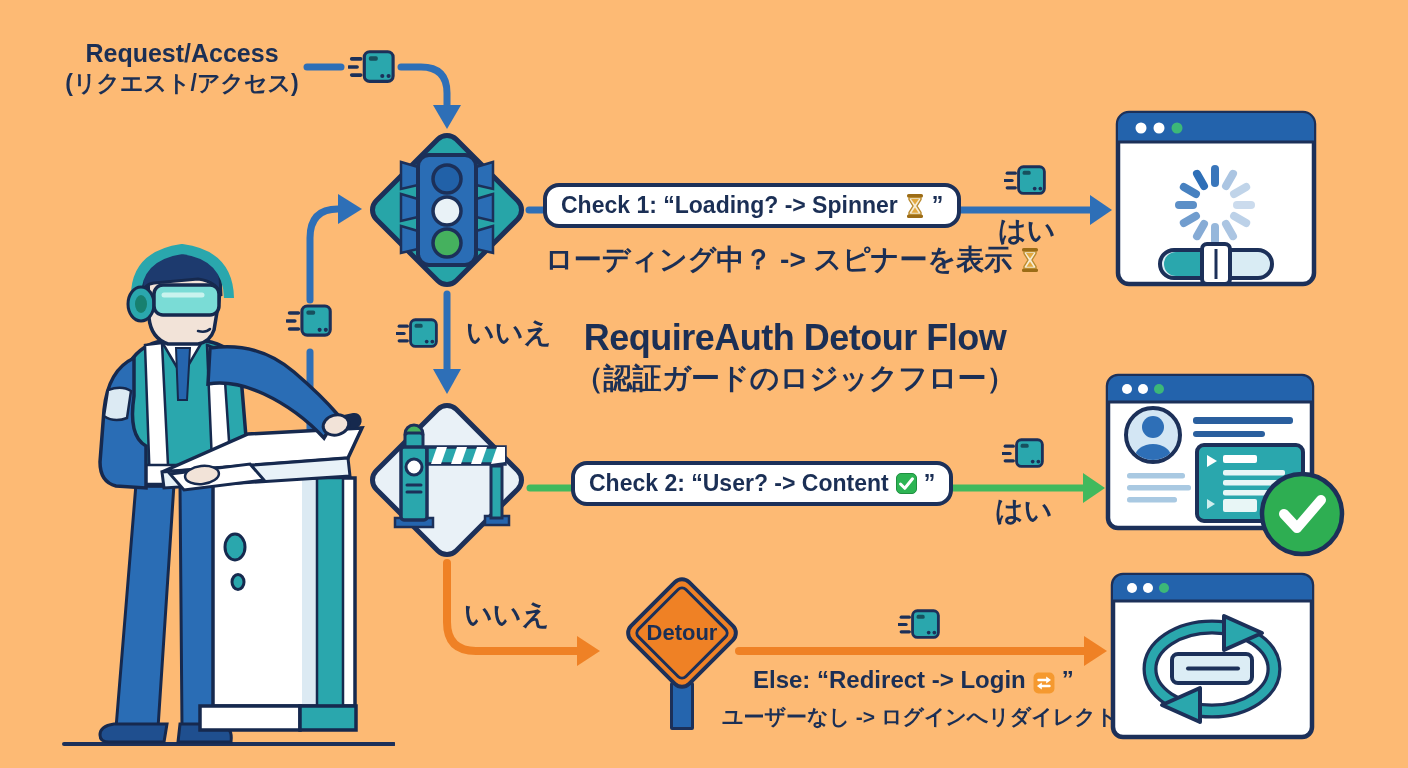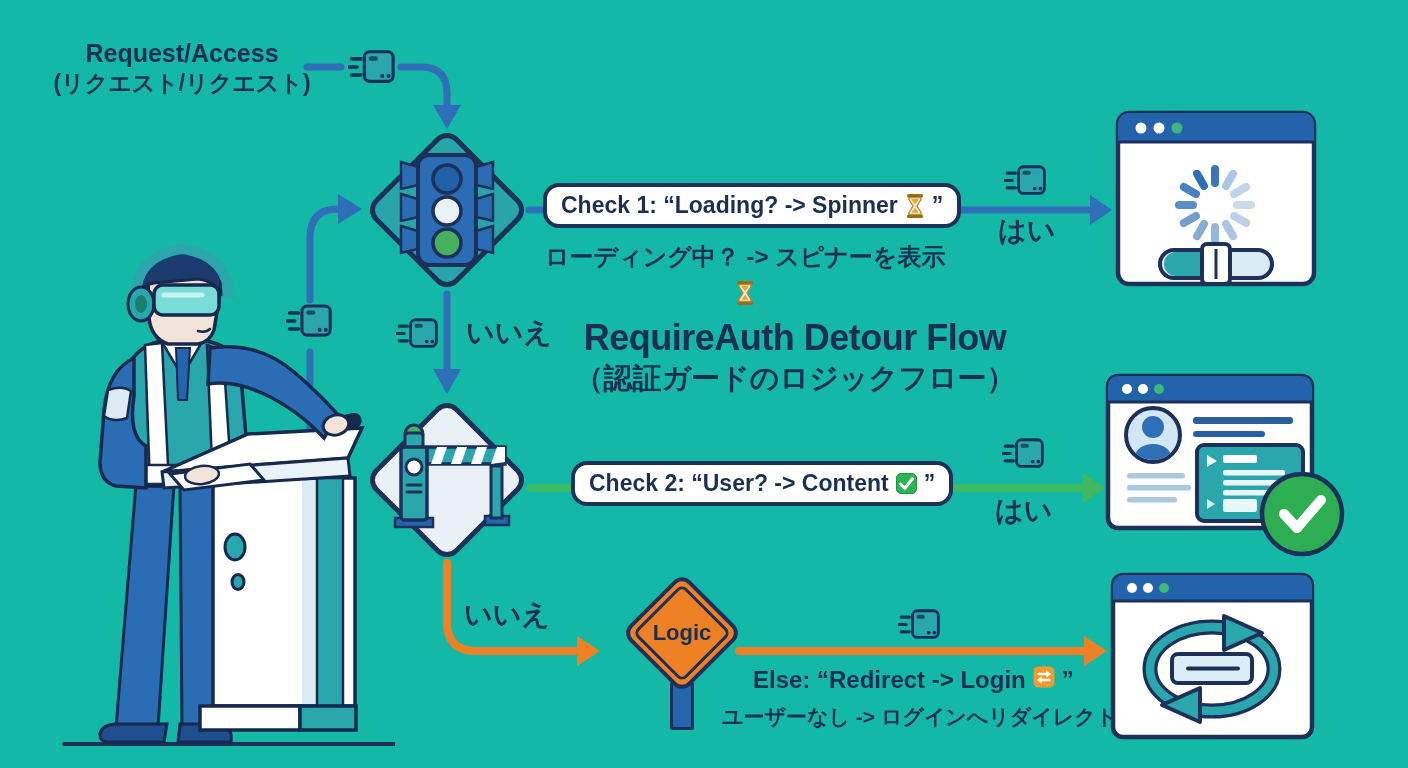--- a/index.html
+++ b/index.html
@@ -1,36 +1,36 @@
 <!DOCTYPE html>
 <html><head>
 <meta charset="utf-8">
 <style>
   * { margin:0; padding:0; box-sizing:border-box; }
   body { background:#ffffff; }
   .canvas {
-    position:relative; width:1408px; height:768px; background:#14b8a6;
+    position:relative; width:1408px; height:768px; background:#fdba74;
     font-family:"Liberation Sans", sans-serif; overflow:hidden;
   }
   .abs { position:absolute; }
   .lbl { position:absolute; font-weight:700; color:#1b2f55; white-space:nowrap; }
   .start-label { position:absolute; left:52px; top:38px; width:260px; text-align:center;
     font-weight:700; color:#1b2f55; line-height:1.25; }
   .start-label .l1 { font-size:25px; display:block; }
   .start-label .l2 { font-size:23px; display:block; }
   .flow-title { position:absolute; left:555px; top:316px; width:480px; text-align:center;
     font-weight:700; color:#1b2f55; line-height:1.2; }
   .flow-title .l1 { font-size:36px; display:block; letter-spacing:-0.5px; }
   .flow-title .l2 { font-size:29px; display:block; margin-top:2px; }
   .check-box { position:absolute; display:inline-flex; align-items:center; gap:7px;
     background:#ffffff; border:4px solid #1c3059; border-radius:16px; padding:5px 14px;
     font-weight:700; font-size:23px; color:#1b2f55; white-space:nowrap; }
   .sub-line { position:absolute; display:inline-flex; align-items:center; gap:8px;
-    font-weight:700; font-size:24px; color:#1b2f55; white-space:nowrap;flex-direction:column; }
-  .else-main { position:absolute; display:inline-flex; align-items:flex-start; gap:7px;
+    font-weight:700; font-size:28px; color:#1b2f55; white-space:nowrap; }
+  .else-main { position:absolute; display:inline-flex; align-items:flex-end; gap:7px;
     font-weight:700; font-size:24px; color:#1b2f55; white-space:nowrap; }
   .else-sub { position:absolute; display:inline-flex; align-items:center; gap:7px;
     font-weight:700; font-size:21px; color:#1b2f55; white-space:nowrap; }
   .yn { font-size:28px; }
   .detour-wrap { position:absolute; left:618px; top:572px; width:128px; height:168px; }
   .detour-post { position:absolute; left:52px; top:110px; width:24px; height:48px;
     background:#2565ae; border:3px solid #1c3059; border-radius:2px; }
   .detour-sign { position:absolute; left:21px; top:18px; width:86px; height:86px;
     transform:rotate(45deg); background:#ef8125; border:4px solid #1c3059; border-radius:12px; }
   .detour-sign-inner { position:absolute; inset:4px; border:3px solid #1c3059; border-radius:7px; }
@@ -81,21 +81,21 @@
     <use href="#pkt" x="348" y="49" width="47" height="36"></use>
     <use href="#pkt" x="286" y="303" width="46" height="36"></use>
     <use href="#pkt" x="396" y="317" width="42" height="33"></use>
     <use href="#pkt" x="1004" y="164" width="42" height="33"></use>
     <use href="#pkt" x="1002" y="437" width="42" height="33"></use>
     <use href="#pkt" x="898" y="608" width="42" height="33"></use>
   </svg>
 
   <div class="start-label">
     <span class="l1">Request/Access</span>
-    <span class="l2">(リクエスト/リクエスト)</span>
+    <span class="l2">(リクエスト/アクセス)</span>
   </div>
 
   <div class="flow-title">
     <span class="l1">RequireAuth Detour Flow</span>
     <span class="l2">（認証ガードのロジックフロー）</span>
   </div>
 
   <svg class="abs" style="left:357px;top:120px" width="180" height="180" viewBox="0 0 180 180">
     <rect x="33.5" y="33.5" width="113" height="113" rx="13" transform="rotate(45 90 90)" fill="#27a5a8" stroke="#1c3059" stroke-width="5"></rect>
     <g transform="translate(90,90)">
@@ -171,21 +171,21 @@
     <span>”</span>
   </div>
   <div class="lbl yn" style="left:995px;top:492px">はい</div>
   <div class="lbl yn" style="left:464px;top:596px">いいえ</div>
 
   <div class="detour-wrap">
     <div class="detour-post"></div>
     <div class="detour-sign">
       <div class="detour-sign-inner"></div>
     </div>
-    <div class="detour-label">Logic</div>
+    <div class="detour-label">Detour</div>
   </div>
 
   <div class="else-main" style="left:753px;top:666px">
     <span>Else: “Redirect -&gt; Login</span>
     <span class="mini-icon">
       <svg width="22" height="22" viewBox="0 0 20 20">
         <rect x="0.5" y="0.5" width="19" height="19" rx="4.5" fill="#f5992f"></rect>
         <line x1="5" y1="7.2" x2="12" y2="7.2" stroke="#ffffff" stroke-width="2.2" stroke-linecap="round"></line>
         <polygon points="12,4 12,10.4 16.4,7.2" fill="#ffffff"></polygon>
         <line x1="15" y1="12.8" x2="8" y2="12.8" stroke="#ffffff" stroke-width="2.2" stroke-linecap="round"></line>

